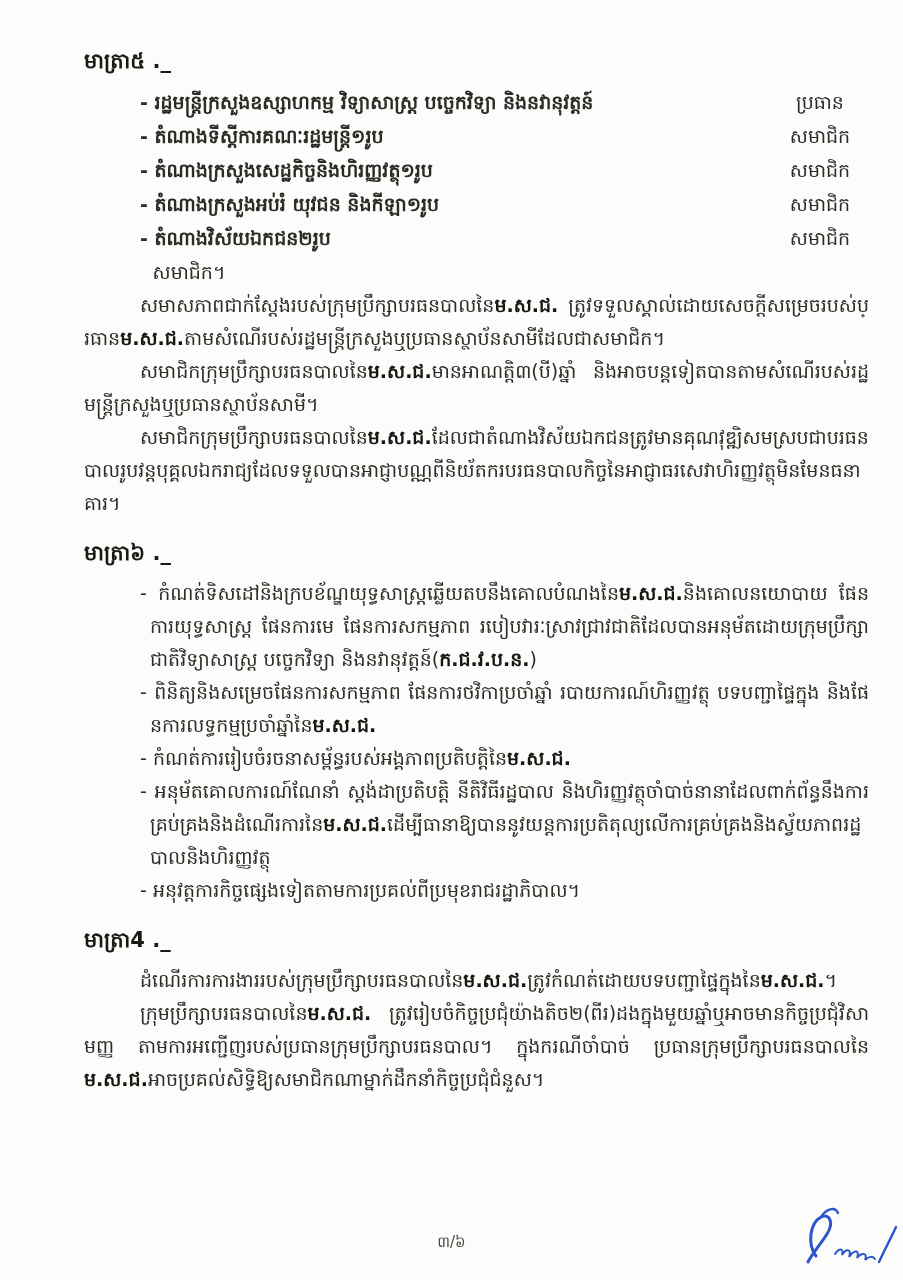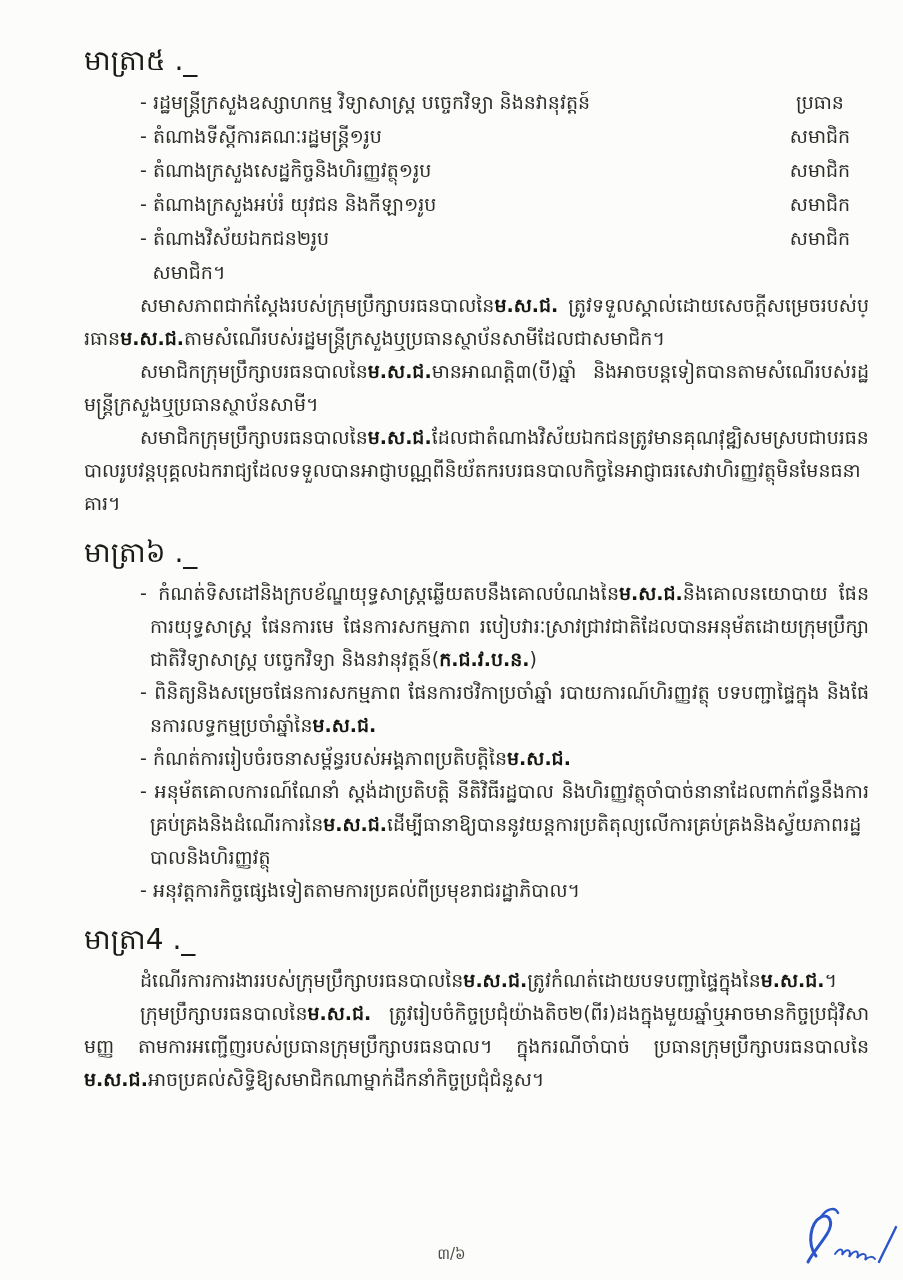--- a/index.html
+++ b/index.html
@@ -16,54 +16,54 @@
     line-height: 33px;
   }
   .content {
     position: absolute;
     top: 46px;
     left: 84px;
     right: 34px;
   }
   .article { margin: 0; }
   .article-heading {
-    font-size: 28px;
-    font-weight: 400;
+    font-size: 21px;
+    font-weight: 700;
     color: #191916;
     margin: 18px 0 9px 0;
     line-height: 30px;
   }
   .article:first-child .article-heading { margin-top: 0; }
   .para {
     margin: 0;
     text-indent: 56px;
     text-align: justify;
     word-break: break-all;
     overflow-wrap: anywhere;
   }
   .member-row {
     display: flex;
     align-items: baseline;
     margin-left: 56px;
     line-height: 34px;
   }
-  .member-text { flex: 1 1 auto; white-space: nowrap; overflow: hidden; }
+  .member-text { flex: 1 1 auto; white-space: nowrap; overflow: hidden; font-weight: bold; }
   .member-role { flex: 0 0 98px; text-align: center; }
   .bullet-item {
     padding-left: 66px;
     text-indent: -10px;
     text-align: justify;
     word-break: break-all;
     overflow-wrap: anywhere;
     margin: 0;
   }
   b { color: #161613; }
   .footer-page-number {
     position: absolute;
-    bottom: 16px;
+    bottom: 28px;
     left: 0;
     right: 0;
     text-align: center;
     font-size: 15px;
     color: #4c4c49;
     line-height: 20px;
   }
   .signature {
     position: absolute;
     right: 2px;

